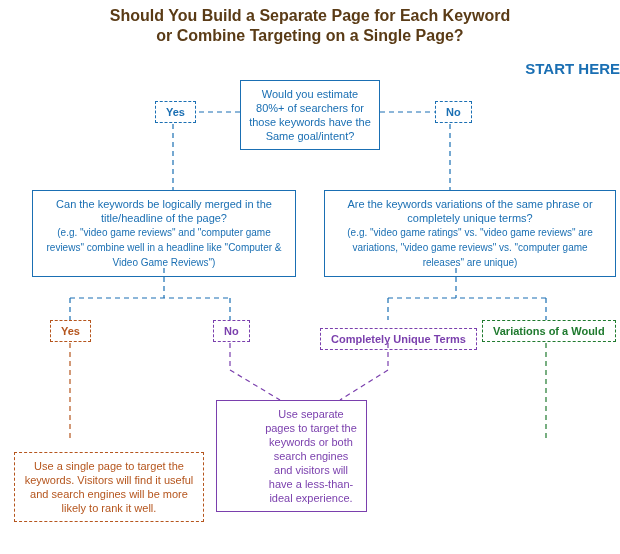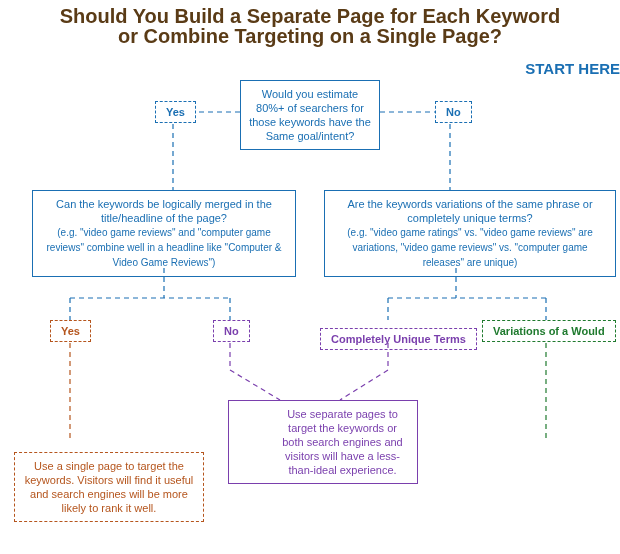--- a/index.html
+++ b/index.html
@@ -1,17 +1,17 @@
 <!DOCTYPE html>
 <html><head>
 <meta charset="utf-8">
 <style>
   html,body{margin:0;padding:0;background:#fff;font-family:Arial,Helvetica,sans-serif;}
   .canvas{position:relative;width:620px;height:554px;}
-  .title{position:absolute;left:0;right:0;top:6px;text-align:center;color:#5a3b16;font-weight:bold;font-size:20px;line-height:20px;}
+  .title{position:absolute;left:0;right:0;top:6px;text-align:center;color:#5a3b16;font-weight:bold;font-size:16px;line-height:20px;}
   .start{position:absolute;left:0;right:0;top:60px;text-align:right;color:#1a6fb3;font-weight:bold;font-size:15px;padding-left:40px;}
   .box{position:absolute;border:1px solid;padding:6px 8px;text-align:center;font-size:11px;line-height:14px;box-sizing:border-box;}
   .label{position:absolute;border:1px dashed;padding:4px 10px;font-size:11px;text-align:center;box-sizing:border-box;white-space:nowrap;font-weight:bold;}
   .blue{border-color:#1a6fb3;color:#1a6fb3;}
   .orange{border-color:#b5551d;color:#b5551d;}
   .purple{border-color:#7a3fad;color:#7a3fad;}
   .green{border-color:#1f7a2e;color:#1f7a2e;}
   .dashed{border-style:dashed;}
   svg.connectors{position:absolute;left:0;top:0;pointer-events:none;}
   line.d{stroke-dasharray:5 4;stroke-width:1.2;}
@@ -43,21 +43,21 @@
     <span style="font-size:10px;">(e.g. "video game ratings" vs. "video game reviews" are variations, "video game reviews" vs. "computer game releases" are unique)</span>
   </div>
 
   <div id="yes2" class="label orange" style="left:50px;top:320px;">Yes</div>
   <div id="no2" class="label purple" style="left:213px;top:320px;">No</div>
 
   <div id="uniq" class="label purple" style="left:320px;top:328px;">Completely Unique Terms</div>
   <div id="vari" class="label green" style="left:482px;top:320px;">Variations of a Would</div>
 
   <div id="endO" class="box orange dashed" style="left:14px;top:452px;width:190px;">Use a single page to target the keywords. Visitors will find it useful and search engines will be more likely to rank it well.</div>
-  <div id="endP" class="box purple" style="left:228px;top:400px;width:190px;padding-left:47px;">Use separate pages to target the keywords or both search engines and visitors will have a less-than-ideal experience.</div>
+  <div id="endP" class="box purple" style="left:216px;top:400px;width:151px;padding-left:47px;">Use separate pages to target the keywords or both search engines and visitors will have a less-than-ideal experience.</div>
 
   <svg class="connectors" width="620" height="554">
 
     <line class="d" x1="240" y1="112" x2="196" y2="112" stroke="#1a6fb3"></line>
 
     <line class="d" x1="380" y1="112" x2="435" y2="112" stroke="#1a6fb3"></line>
 
     <line class="d" x1="173" y1="124" x2="173" y2="190" stroke="#1a6fb3"></line>
 
     <line class="d" x1="450" y1="124" x2="450" y2="190" stroke="#1a6fb3"></line>

